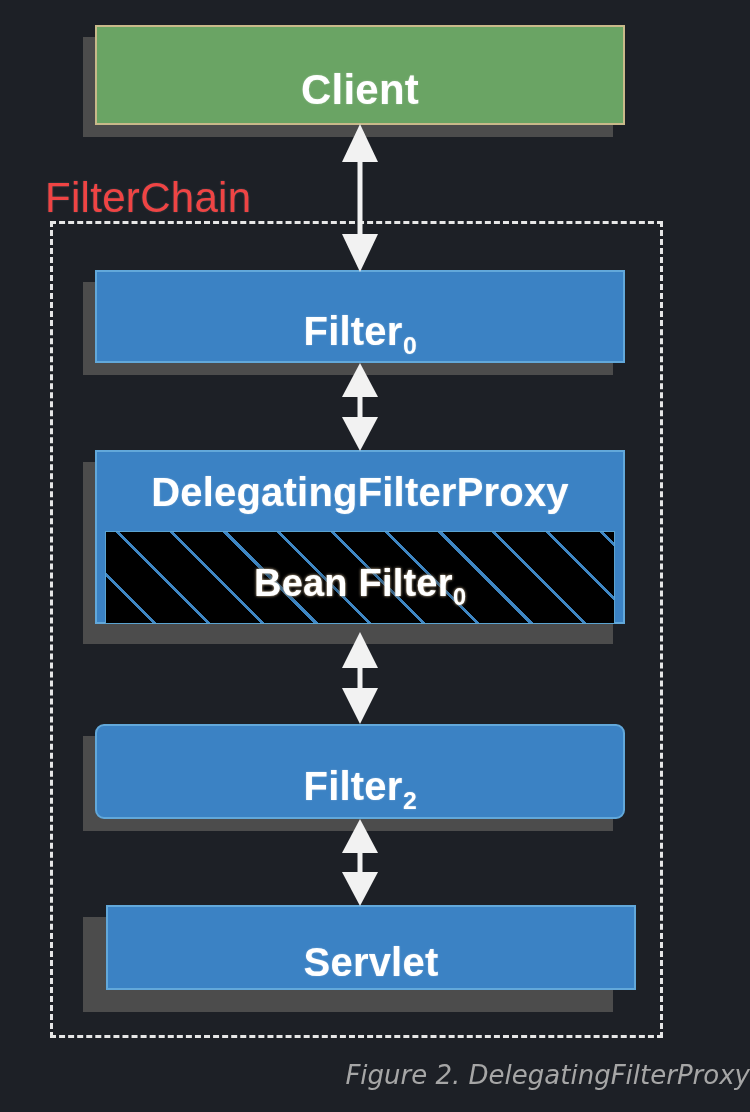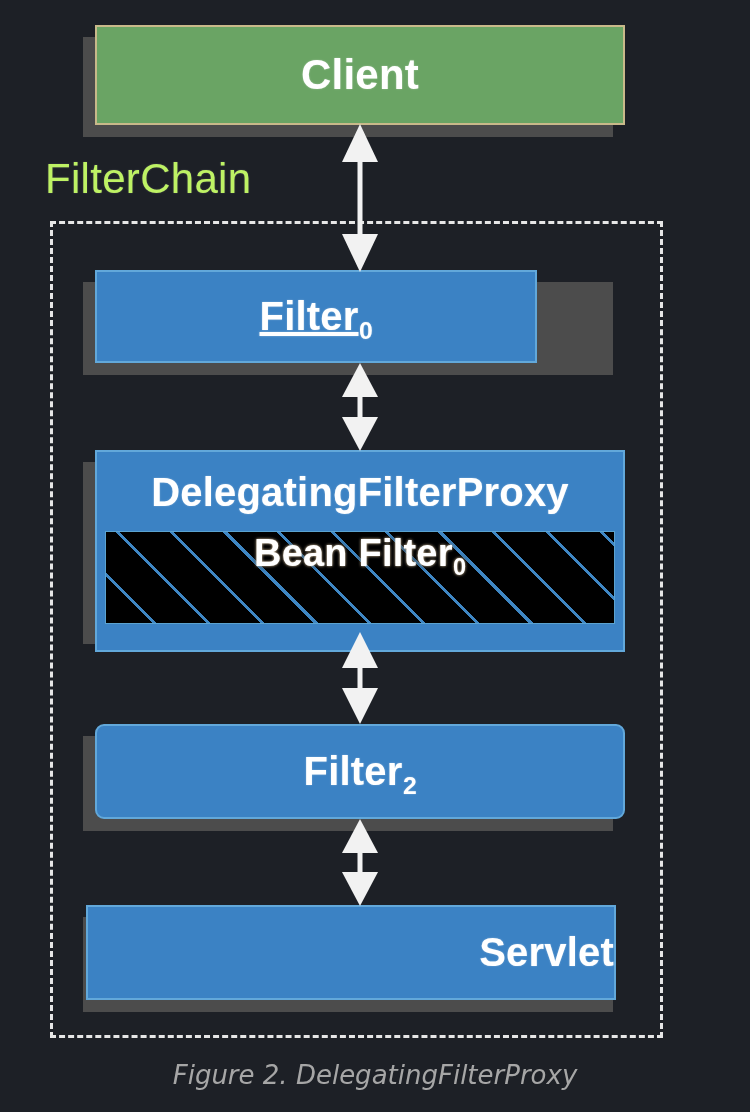--- a/index.html
+++ b/index.html
@@ -26,21 +26,21 @@
     box-sizing: border-box;
     display: flex;
     align-items: center;
     justify-content: center;
     color: #ffffff;
     font-weight: bold;
     letter-spacing: 0.2px;
     text-shadow: 0 0 2px rgba(255,255,255,0.35);
     z-index: 4;
   }
-  .node .label { position: relative; }
+  .node .label { position: relative; margin-top: 30px; }
   .node .sub {
     font-size: 0.62em;
     vertical-align: baseline;
     position: relative;
     top: 0.38em;
     left: 0.02em;
     font-weight: bold;
   }
 
   
@@ -65,28 +65,28 @@
     width: 530px;
     height: 100px;
   }
 
   .blue-box {
     background: #3b82c4;
     border: 2px solid #62a8da;
     font-size: 40px;
   }
 
-  .filter0-box   { left: 95px;  top: 270px; width: 442px; height: 93px; text-decoration: underline; }
+  .filter0-box   { left: 95px;  top: 270px; width: 530px; height: 93px; }
   .filter0-shadow{ left: 83px;  top: 282px; width: 530px; height: 93px; }
 
   .dfp-box {
     left: 95px;
     top: 450px;
     width: 530px;
-    height: 202px;
+    height: 174px;
     display: block;
     padding: 0;
   }
   .dfp-shadow    { left: 83px;  top: 462px; width: 530px; height: 182px; }
   .dfp-title {
     position: absolute;
     left: 0; right: 0;
     top: 4px;
     height: 72px;
     display: flex;
@@ -118,59 +118,59 @@
     justify-content: center;
     font-size: 38px;
     font-weight: bold;
     color: #ffffff;
     text-shadow: 0 0 3px rgba(255,230,190,0.9), 0 0 6px rgba(0,0,0,0.9);
   }
 
   .filter2-box   { left: 95px;  top: 724px; width: 530px; height: 95px; border-radius: 9px; }
   .filter2-shadow{ left: 83px;  top: 736px; width: 530px; height: 95px; }
 
-  .servlet-box   { left: 86px;  top: 905px; width: 530px; height: 95px; justify-content: flex-end; }
+  .servlet-box   { left: 106px;  top: 905px; width: 530px; height: 85px; }
   .servlet-shadow{ left: 83px;  top: 917px; width: 530px; height: 95px; }
 
   
   .chain-group {
     position: absolute;
     left: 50px;
     top: 221px;
     width: 613px;
     height: 817px;
     box-sizing: border-box;
     border: 3px dashed #e6e6e6;
     z-index: 1;
   }
   .chain-label {
     position: absolute;
     left: 45px;
-    top: 155px;
+    top: 174px;
     font-size: 42px;
-    color: #bef264;
+    color: #ef4444;
     font-weight: normal;
     letter-spacing: 0.3px;
     z-index: 3;
     text-shadow: 0 0 2px rgba(255,255,255,0.2);
   }
 
   
   .arrow {
     position: absolute;
     z-index: 5;
   }
 
   
   .caption {
     position: absolute;
     left: 0;
     right: 0;
     top: 1060px;
-    text-align: center;
+    text-align: right;
     color: #a6a6a6;
     font-style: italic;
     font-size: 26px;
     font-family: "DejaVu Sans", sans-serif;
   }
 </style>
 </head>
 <body>
 
 <div id="figure">

